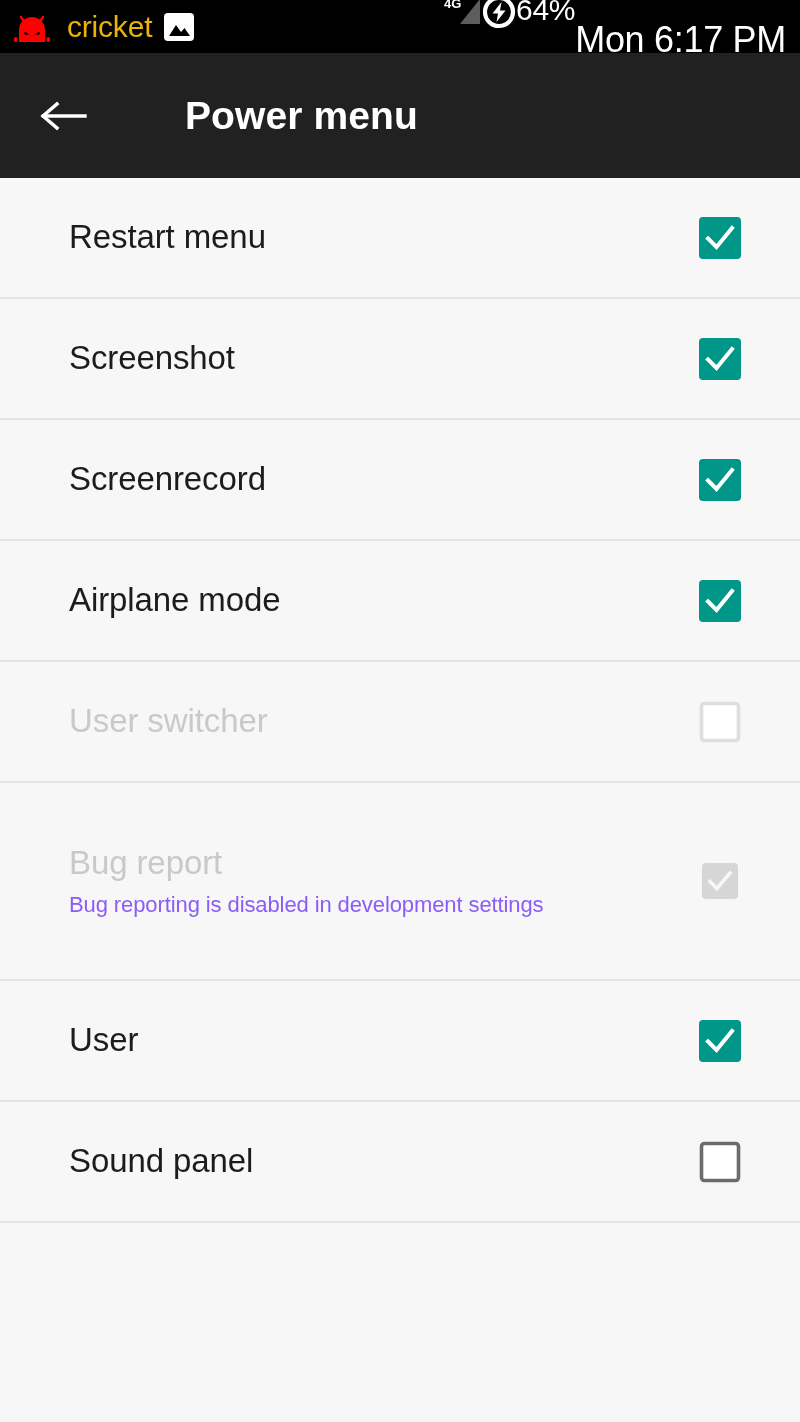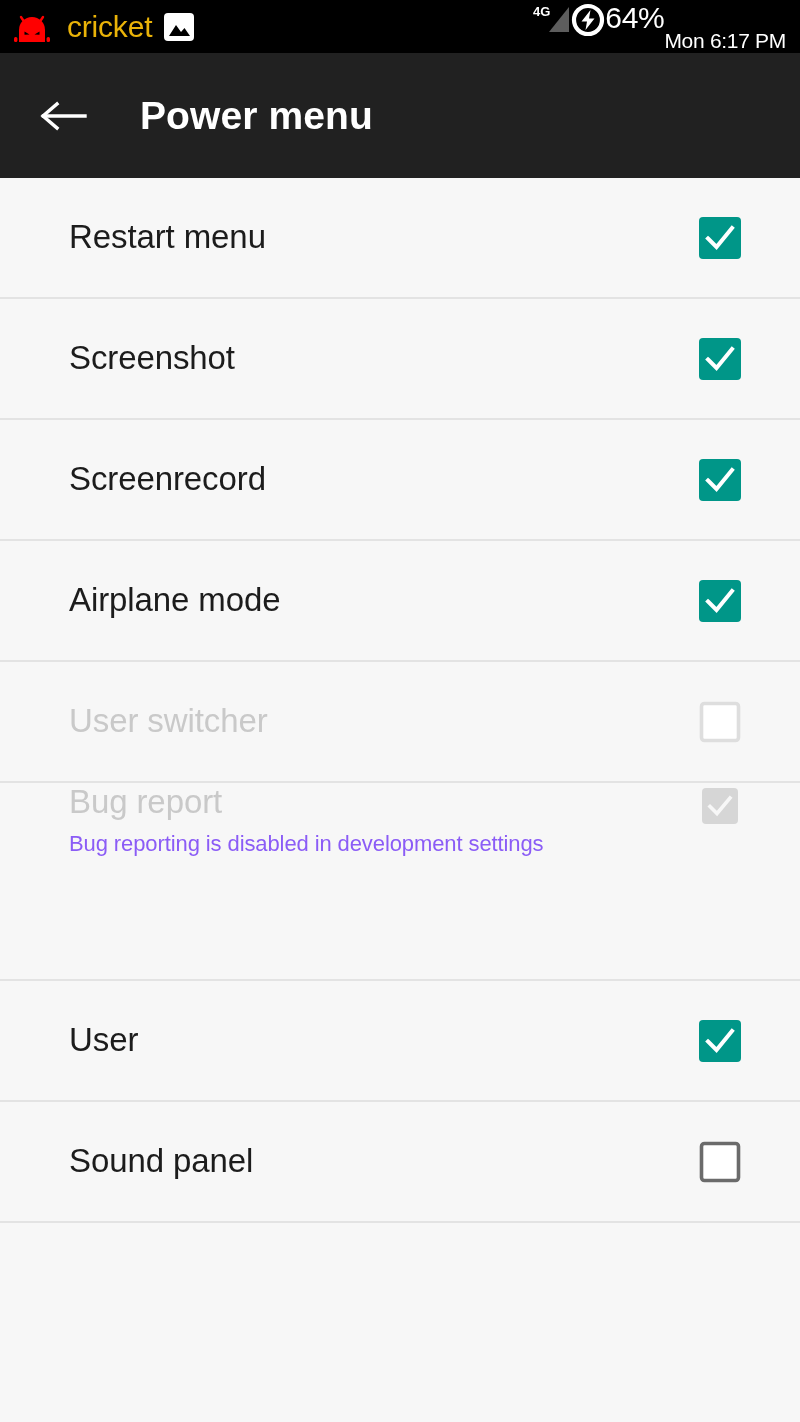--- a/index.html
+++ b/index.html
@@ -37,21 +37,21 @@
   }
   .carrier-text {
     color: #eab308;
     font-size: 30px;
     font-weight: 400;
     letter-spacing: -0.2px;
     line-height: 1;
   }
   .status-clock {
     color: #ffffff;
-    font-size: 21px;
+    font-size: 36px;
     font-weight: 400;
     line-height: 1;
     letter-spacing: -0.3px;
     white-space: nowrap;
     margin-top: 27px;
   }
   .battery-pct {
     color: #ffffff;
     font-size: 30px;
     font-weight: 400;
@@ -64,20 +64,21 @@
   .charge-icon { width: 34px; height: 34px; display: block; }
 
   
   .toolbar {
     height: 125px;
     background: #212121;
     display: flex;
     align-items: center;
     padding-left: 34px;
     box-sizing: border-box;
+    gap: 45px;
   }
   .back-btn {
     width: 60px;
     height: 60px;
     display: flex;
     align-items: center;
     justify-content: center;
     flex: 0 0 auto;
     cursor: pointer;
   }
@@ -101,21 +102,21 @@
     align-items: center;
     justify-content: space-between;
     box-sizing: border-box;
     padding: 0 58px 0 36px;
     min-height: 121px;
     border-bottom: 2px solid #e3e3e3;
     background: #f7f7f7;
   }
   .pref-row.tall {
     min-height: 198px;
-    align-items: flex-start;
+    align-items: center;
   }
   .pref-text {
     display: flex;
     flex-direction: column;
     justify-content: center;
     padding-right: 20px;
     flex: 1 1 auto;
     margin-left: 33px;
   }
   .pref-title {

